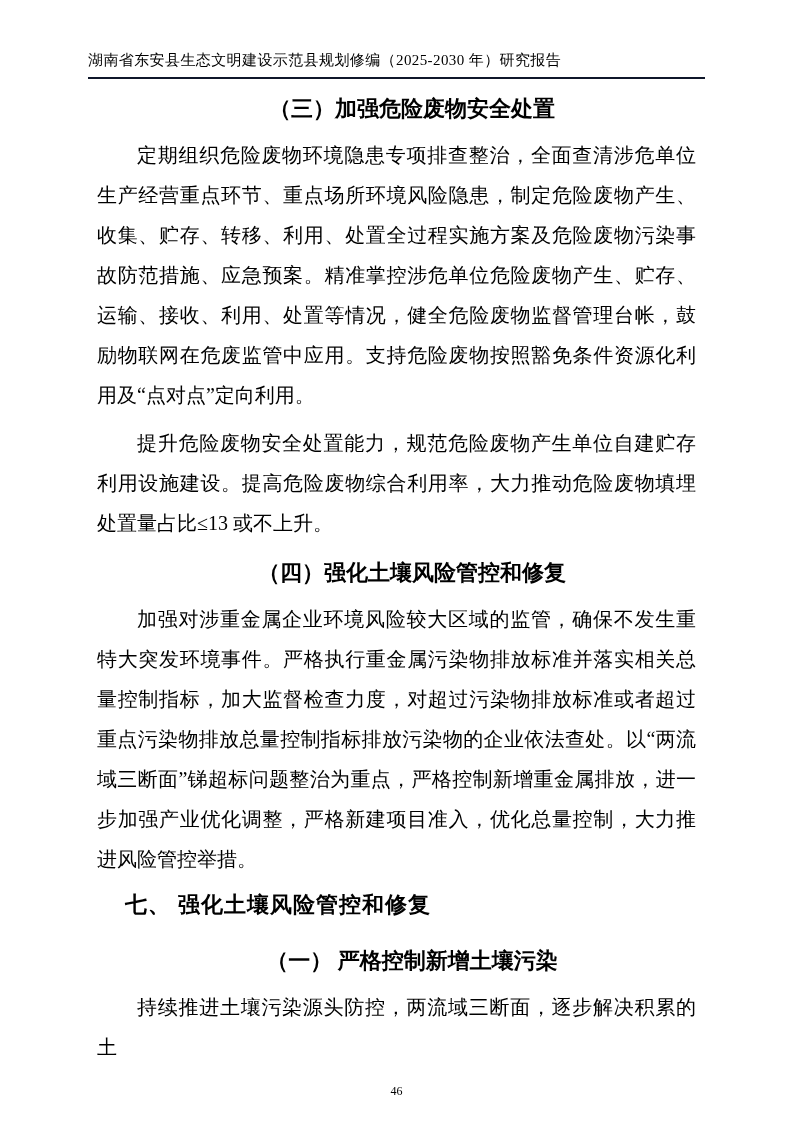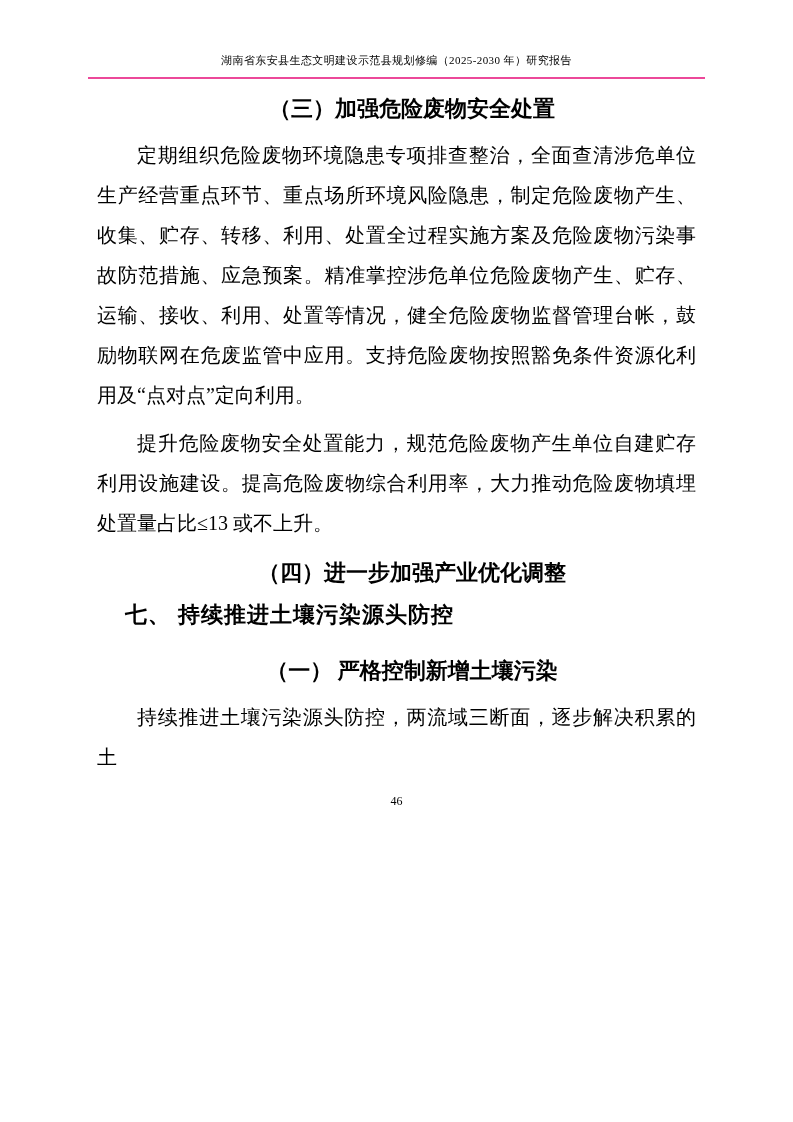--- a/index.html
+++ b/index.html
@@ -15,23 +15,23 @@
     background: #ffffff;
     color: #000000;
     font-family: "Liberation Serif", "DejaVu Serif", serif;
     overflow: hidden;
     box-sizing: border-box;
   }
   .header {
     margin: 0 88px;
     padding-top: 51px;
     padding-bottom: 7px;
-    border-bottom: 2px solid #ec4899;
-    text-align: center;
-    font-size: 11px;
+    border-bottom: 2px solid #0f172a;
+    text-align: left;
+    font-size: 15px;
     line-height: 19px;
     letter-spacing: 0.4px;
   }
   .content {
     margin: 0 89px;
     font-size: 20px;
     line-height: 40px;
     text-align: justify;
     text-justify: inter-ideograph;
   }
@@ -75,24 +75,25 @@
     <span>湖南省东安县生态文明建设示范县规划修编（2025-2030 年）研究报告</span>
   </div>
 
   <div class="content">
     <div class="h3">（三）加强危险废物安全处置</div>
 
     <p>定期组织危险废物环境隐患专项排查整治，全面查清涉危单位生产经营重点环节、重点场所环境风险隐患，制定危险废物产生、收集、贮存、转移、利用、处置全过程实施方案及危险废物污染事故防范措施、应急预案。精准掌控涉危单位危险废物产生、贮存、运输、接收、利用、处置等情况，健全危险废物监督管理台帐，鼓励物联网在危废监管中应用。支持危险废物按照豁免条件资源化利用及“点对点”定向利用。</p>
 
     <p>提升危险废物安全处置能力，规范危险废物产生单位自建贮存利用设施建设。提高危险废物综合利用率，大力推动危险废物填埋处置量占比≤13 或不上升。</p>
 
-    <div class="h3">（四）进一步加强产业优化调整</div>
+    <div class="h3">（四）强化土壤风险管控和修复</div>
 
+    <p>加强对涉重金属企业环境风险较大区域的监管，确保不发生重特大突发环境事件。严格执行重金属污染物排放标准并落实相关总量控制指标，加大监督检查力度，对超过污染物排放标准或者超过重点污染物排放总量控制指标排放污染物的企业依法查处。以“两流域三断面”锑超标问题整治为重点，严格控制新增重金属排放，进一步加强产业优化调整，严格新建项目准入，优化总量控制，大力推进风险管控举措。</p>
 
-    <div class="h2">七、 持续推进土壤污染源头防控</div>
+    <div class="h2">七、 强化土壤风险管控和修复</div>
 
     <div class="h3">（一） 严格控制新增土壤污染</div>
 
     <p>持续推进土壤污染源头防控，两流域三断面，逐步解决积累的土</p>
   </div>
 
   <div class="footer">
     <span>46</span>
   </div>
 

